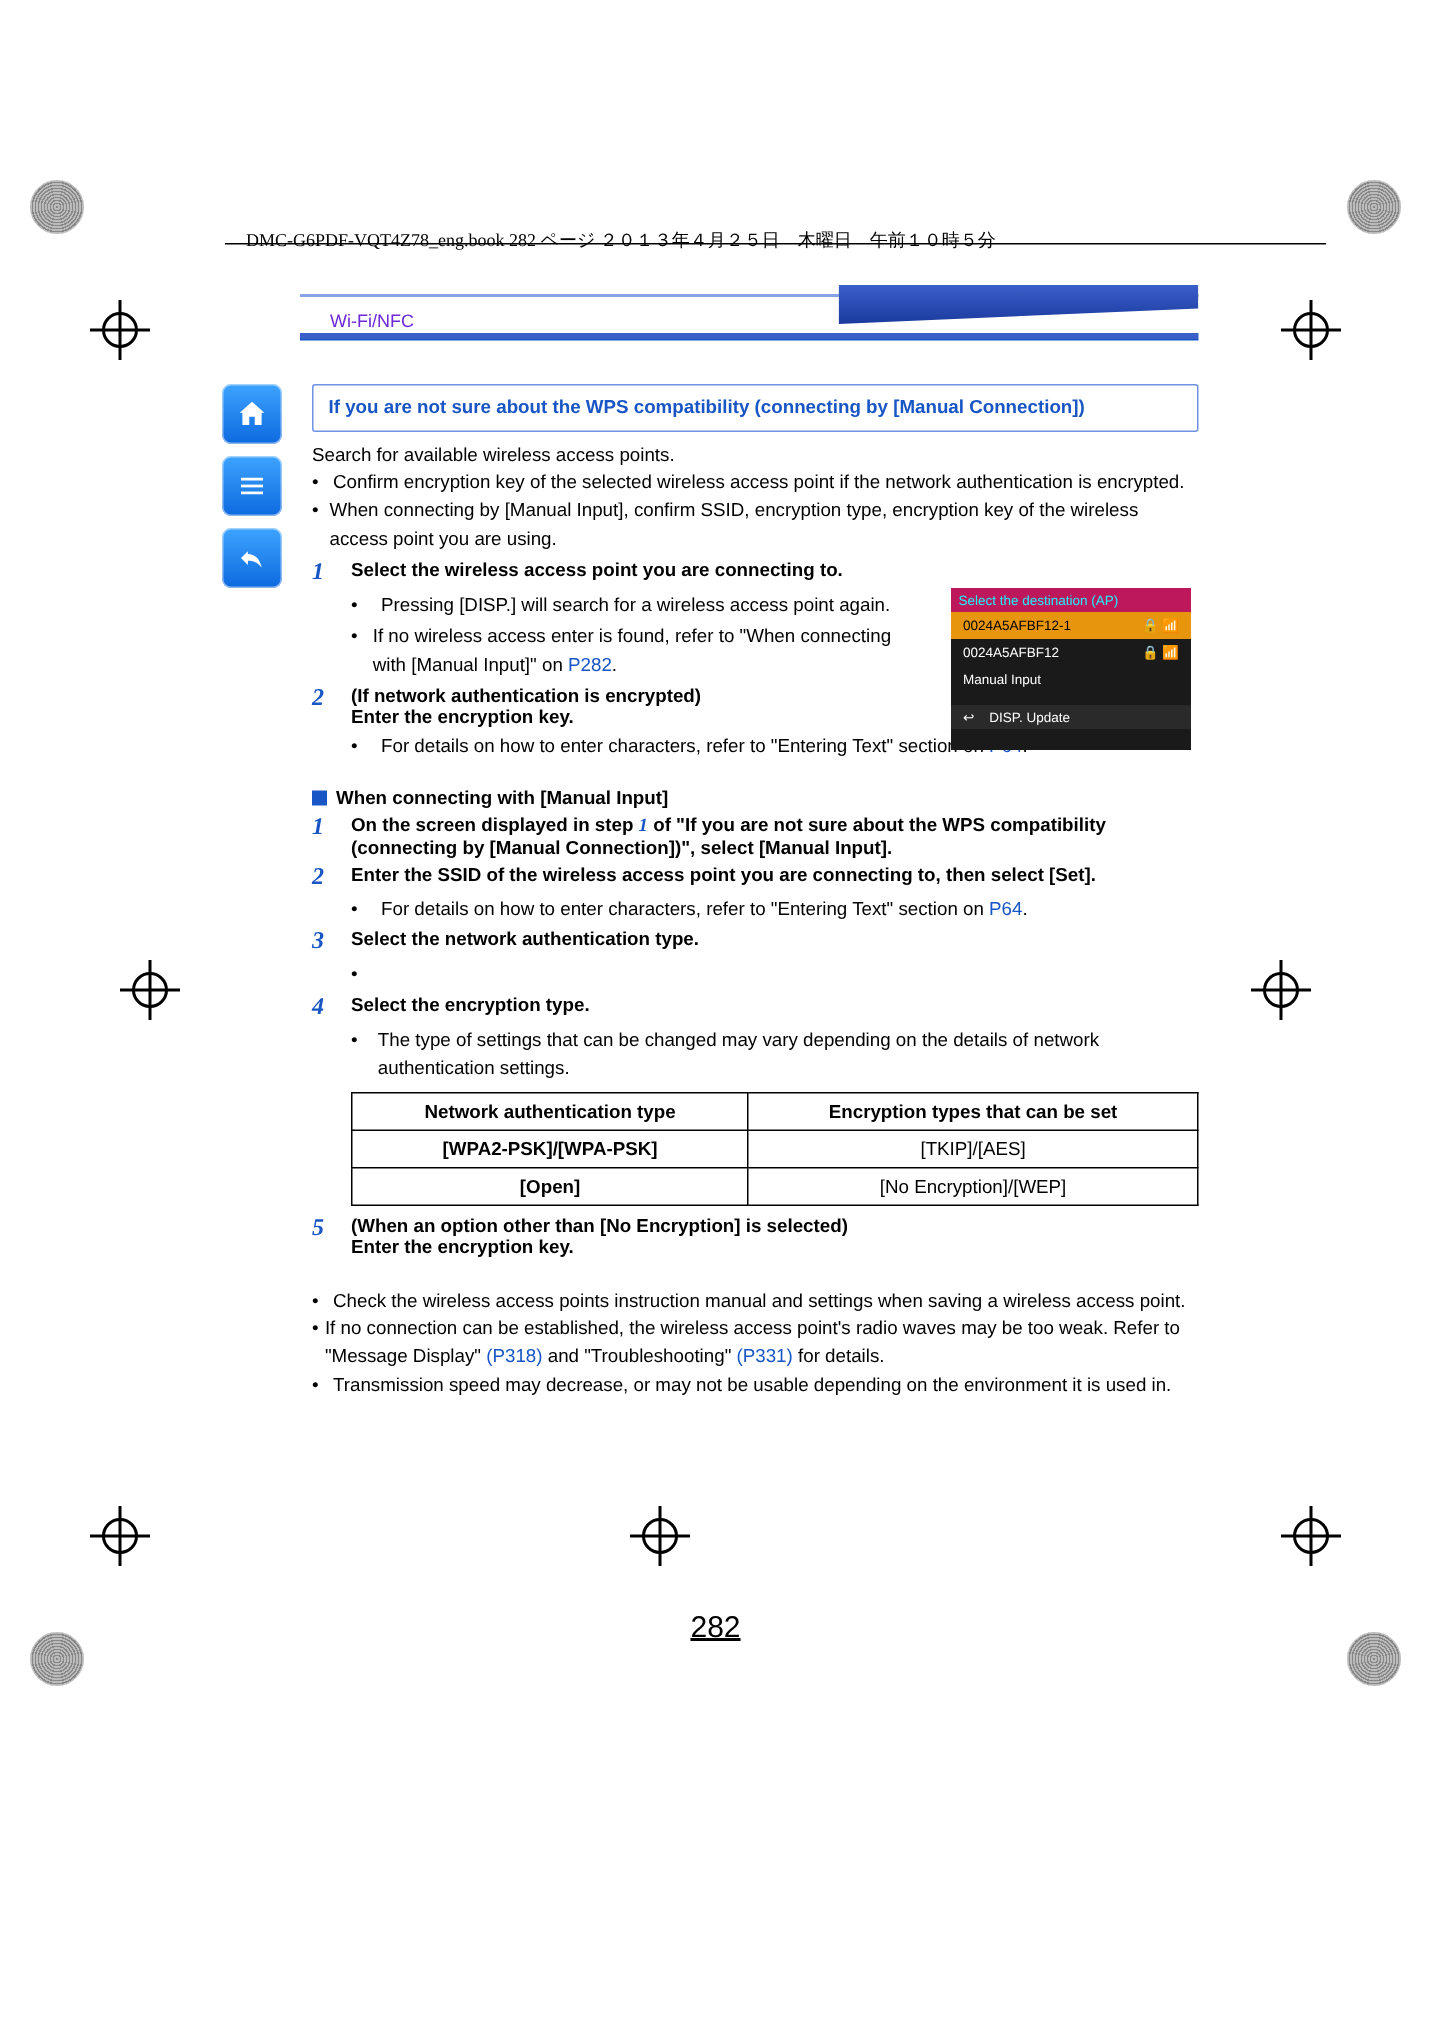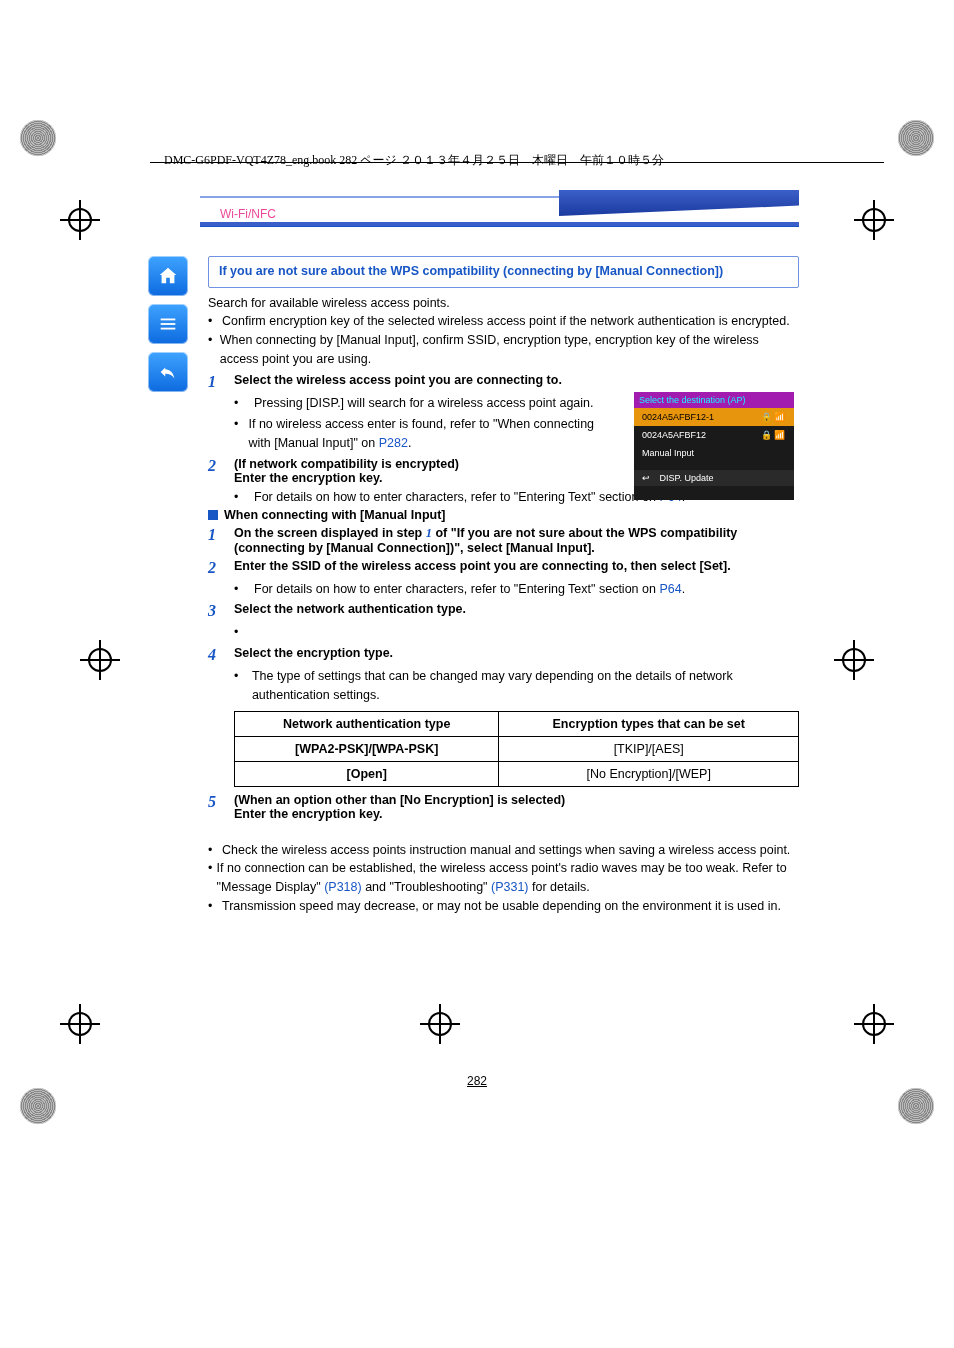--- a/index.html
+++ b/index.html
@@ -6,41 +6,41 @@
 .page{width:954px;height:1244px;position:relative;margin:0 auto}
 .cmcircle{width:36px;height:36px;border-radius:50%;background:repeating-radial-gradient(circle,#888 0 1px,#bbb 1px 2px);position:absolute}
 .cross{position:absolute;width:40px;height:40px}
 .cross::before,.cross::after{content:"";position:absolute;background:#000}
 .cross::before{left:19px;top:0;width:2px;height:40px}
 .cross::after{top:19px;left:0;height:2px;width:40px}
 .cross .ring{position:absolute;width:20px;height:20px;border:2px solid #000;border-radius:50%;left:8px;top:8px}
 .ruleline{position:absolute;left:150px;right:70px;height:1px;background:#000}
 .metatxt{position:absolute;font-family:serif;font-size:12px}
 .header-bar{position:absolute;left:200px;right:155px;height:18px}
-.breadcrumb{position:absolute;font-size:12px;color:#ec4899}
+.breadcrumb{position:absolute;font-size:12px;color:#6d28d9}
 .blue-tab{position:absolute;right:155px;width:240px;height:26px;background:linear-gradient(to bottom,#3b5fc9,#1a3a9e);clip-path:polygon(0 0,100% 0,100% 60%,0% 100%)}
 .divider-blue{position:absolute;left:200px;right:155px;height:1px;background:#1856c5}
 .sidebtn{position:absolute;left:148px;width:40px;height:40px;border-radius:6px;background:linear-gradient(to bottom,#3ea3ff,#0d6adf);display:flex;align-items:center;justify-content:center;box-shadow:inset 0 0 0 1px rgba(255,255,255,.5)}
 .sidebtn svg{fill:#fff}
 .content{position:absolute;left:208px;right:155px}
 .blue-box{border:1px solid #6f92e2;padding:6px 10px;color:#1856c5;font-weight:bold;line-height:1.4;border-radius:2px}
 .para{line-height:1.5}
 .bul{display:flex}.bul .dot{width:14px}
 .step{display:flex;margin-top:4px}.step .num{width:26px;color:#1856c5;font-weight:bold;font-style:italic;font-family:'Times New Roman',serif;font-size:16px}
 .step .bd{flex:1}
 .subbul{display:flex;margin-top:3px}.subbul .dot{width:20px;padding-left:26px}
 .bsq{display:inline-block;width:10px;height:10px;background:#1856c5;margin-right:6px;vertical-align:middle}
 .linkref{color:#1856c5}
 .numinline{color:#1856c5;font-style:italic;font-family:'Times New Roman',serif;font-weight:bold}
 table.enc{border-collapse:collapse;width:100%;margin-top:6px}
 table.enc th,table.enc td{border:1px solid #000;padding:5px 10px;text-align:center;font-size:12.5px}
 table.enc th{font-weight:bold;text-align:center}
-.pagenum{position:absolute;width:100%;text-align:center;font-size:12px;text-decoration:underline}
+.pagenum{position:absolute;width:100%;text-align:center;font-size:20px;text-decoration:underline}
 .screenshot{position:absolute;width:160px;height:108px;background:#1a1a1a;font-size:9px;color:#fff}
-.ss-hdr{background:#a21caf;color:#18f5ff;padding:3px 5px;font-size:9px}
+.ss-hdr{background:#be185d;color:#18f5ff;padding:3px 5px;font-size:9px}
 .ss-row{padding:4px 8px;color:#fff;display:flex;justify-content:space-between;align-items:center}
 .ss-row.sel{background:#e8950e;color:#000}
 .ss-ft{background:#2a2a2a;display:flex;align-items:center;padding:3px 8px;gap:10px}
 .lockwifi{display:flex;gap:2px}
 </style>
 </head>
 <body>
 
 <div class="page">
 
@@ -119,28 +119,28 @@
         <div class="dot">•</div>
         <div>Pressing [DISP.] will search for a wireless access point again.</div>
       </div>
     <div class="subbul para" style="padding-right:180px">
         <div class="dot">•</div>
         <div><span>If no wireless access enter is found, refer to "When connecting with [Manual Input]" on </span><span class="linkref">P282</span><span>.</span></div>
       </div>
 
     <div class="step">
         <div class="num">2</div>
-        <div class="bd"><b><span>(If network compatibility is encrypted)</span><br><span>Enter the encryption key.</span></b></div>
+        <div class="bd"><b><span>(If network authentication is encrypted)</span><br><span>Enter the encryption key.</span></b></div>
       </div>
     <div class="subbul para">
         <div class="dot">•</div>
         <div><span>For details on how to enter characters, refer to "Entering Text" section on </span><span class="linkref">P64</span><span>.</span></div>
       </div>
 
-    <div style="margin-top:1px"><span class="bsq"></span><b>When connecting with [Manual Input]</b></div>
+    <div style="margin-top:18px"><span class="bsq"></span><b>When connecting with [Manual Input]</b></div>
 
     <div class="step">
         <div class="num">1</div>
         <div class="bd"><b><span>On the screen displayed in step </span><span class="numinline">1</span><span> of "If you are not sure about the WPS compatibility (connecting by [Manual Connection])", select [Manual Input].</span></b></div>
       </div>
 
     <div class="step">
         <div class="num">2</div>
         <div class="bd"><b>Enter the SSID of the wireless access point you are connecting to, then select [Set].</b></div>
       </div>

